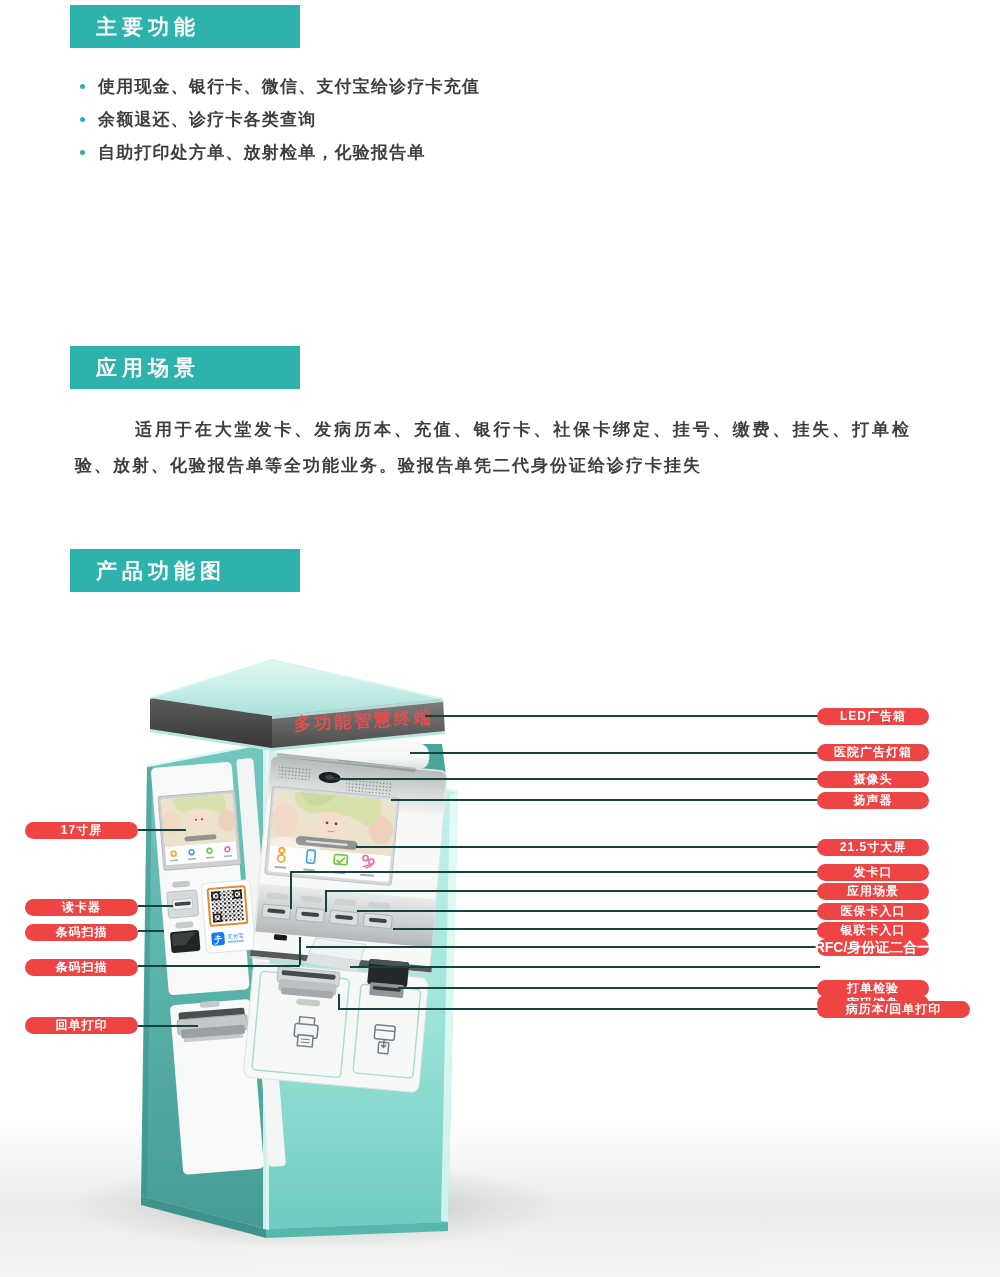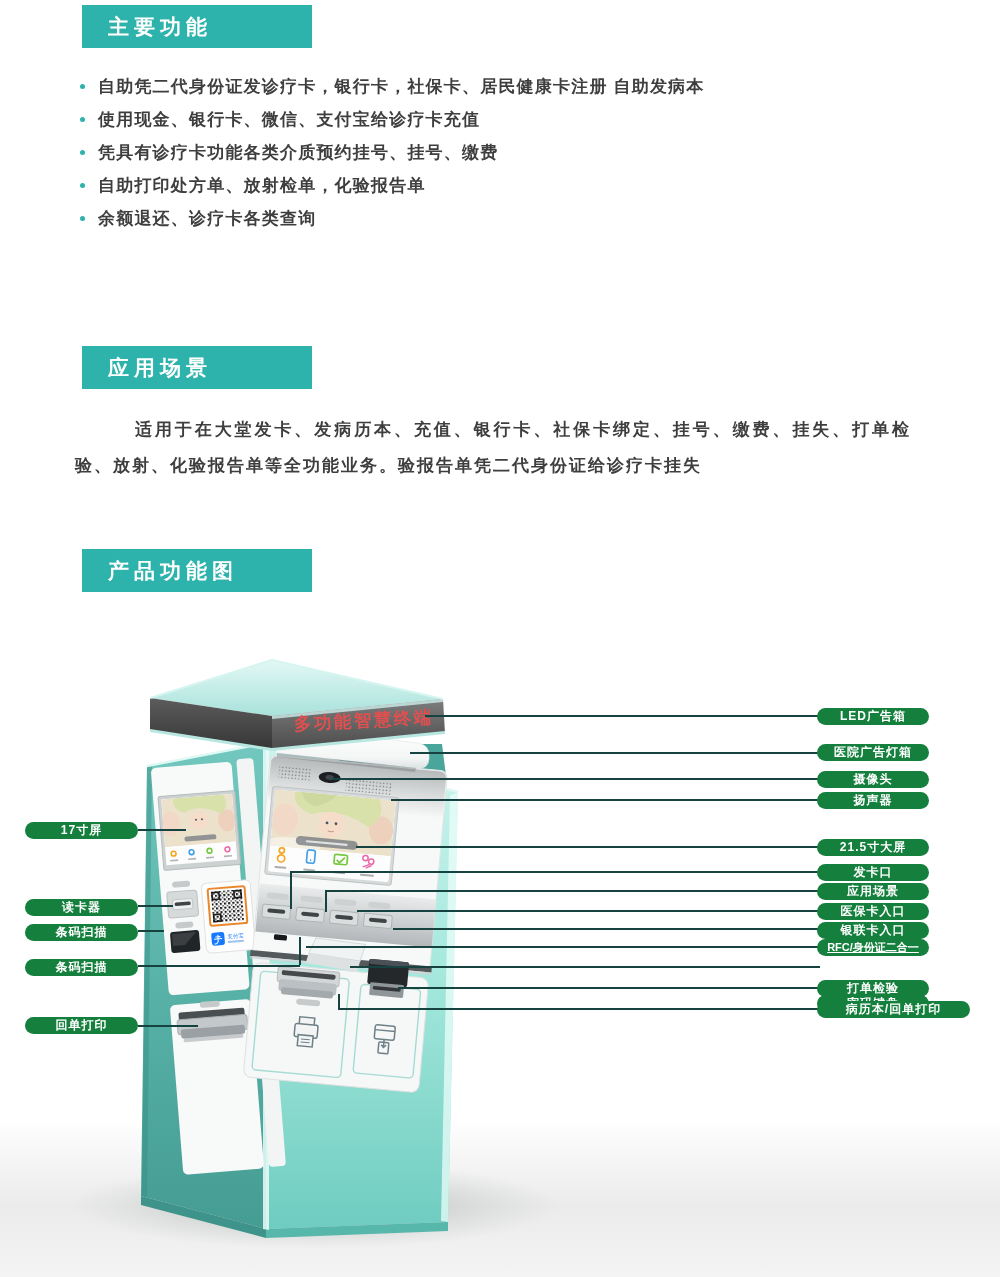--- a/index.html
+++ b/index.html
@@ -2,66 +2,64 @@
 <html><head>
 <meta charset="utf-8">
 <style>
   html,body{margin:0;padding:0;background:#ffffff;}
   body{font-family:"Liberation Sans","DejaVu Sans",sans-serif;}
   .page{position:relative;width:1000px;height:1277px;background:#ffffff;overflow:hidden;}
 
   
   .sec-bar{position:absolute;left:70px;width:230px;height:43px;background:#2eb2ac;color:#ffffff;
            display:flex;align-items:center;padding-left:26px;box-sizing:border-box;
-           font-size:21px;letter-spacing:5px;font-weight:600;margin-left:12px;}
+           font-size:21px;letter-spacing:5px;font-weight:600;}
 
   
   .func-list{position:absolute;left:78px;top:70px;margin:0;padding:0;list-style:none;}
   .func-list li{position:relative;height:33px;line-height:33px;padding-left:20px;
                 font-size:17px;letter-spacing:1.2px;color:#3e3e3e;font-weight:600;white-space:nowrap;}
   .func-list li .dot{position:absolute;left:2px;top:14px;width:5px;height:5px;border-radius:50%;background:#2eb2ac;}
 
   
   .para{position:absolute;left:75px;top:412px;width:836px;margin:0;font-size:17px;line-height:36px;
         letter-spacing:2px;color:#3e3e3e;font-weight:600;text-indent:60px;text-align:justify;}
 
   
   .floor{position:absolute;left:0;top:1118px;width:1000px;height:159px;
          background:linear-gradient(180deg,#ffffff 0%,#ebebeb 55%,#f4f4f4 100%);z-index:0;}
   .kshadow{position:absolute;left:55px;top:1148px;width:650px;height:115px;z-index:1;
            background:radial-gradient(ellipse 50% 50% at 40% 50%, rgba(95,105,103,0.35), rgba(130,140,138,0.16) 48%, rgba(0,0,0,0) 75%);}
   svg.kiosk{position:absolute;left:40px;top:648px;z-index:2;}
 
   
-  .pill{position:absolute;height:17px;border-radius:9px;background:#15803d;color:#ffffff;
+  .pill{position:absolute;height:17px;border-radius:9px;background:#ef4444;color:#ffffff;
         font-size:12px;font-weight:bold;display:flex;align-items:center;justify-content:center;
         letter-spacing:1px;z-index:5;white-space:nowrap;}
   .pr{left:817px;width:112px;}
   .pl{left:25px;width:113px;}
   .pr.wide{width:153px;}
-  .pr.small{font-size:11px;letter-spacing:0;text-decoration:underline;}
+  .pr.small{font-size:14px;letter-spacing:0;}
 
   
   .ln{position:absolute;height:2px;background:#16423f;z-index:4;}
   .lnv{position:absolute;width:2px;background:#16423f;z-index:4;}
 </style>
 </head>
 <body>
 
 <div class="page">
 
   <div class="sec-bar" style="top:5px">
     <span>主要功能</span>
   </div>
   <ul class="func-list">
-    <li><span class="dot"></span><span>自助凭二代身份证发诊疗卡，银行卡，社保卡、居民健康卡注册 自助发病本</span></li>
     <li><span class="dot"></span><span>使用现金、银行卡、微信、支付宝给诊疗卡充值</span></li>
-    <li><span class="dot"></span><span>凭具有诊疗卡功能各类介质预约挂号、挂号、缴费</span></li>
+    <li><span class="dot"></span><span>余额退还、诊疗卡各类查询</span></li>
     <li><span class="dot"></span><span>自助打印处方单、放射检单，化验报告单</span></li>
-    <li><span class="dot"></span><span>余额退还、诊疗卡各类查询</span></li>
   </ul>
 
   <div class="sec-bar" style="top:346px">
     <span>应用场景</span>
   </div>
   <p class="para">适用于在大堂发卡、发病历本、充值、银行卡、社保卡绑定、挂号、缴费、挂失、打单检验、放射、化验报告单等全功能业务。验报告单凭二代身份证给诊疗卡挂失</p>
 
   <div class="sec-bar" style="top:549px">
     <span>产品功能图</span>
   </div>

